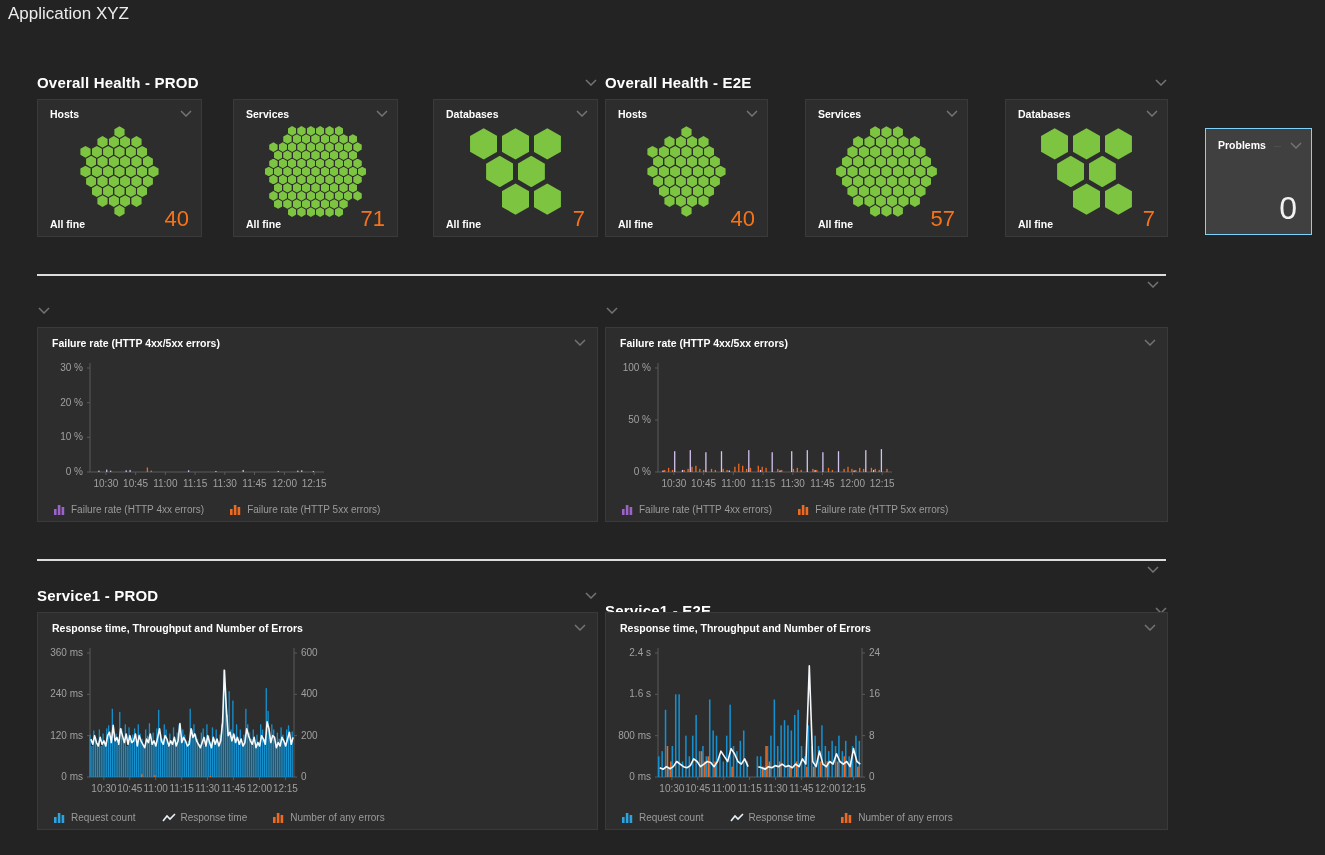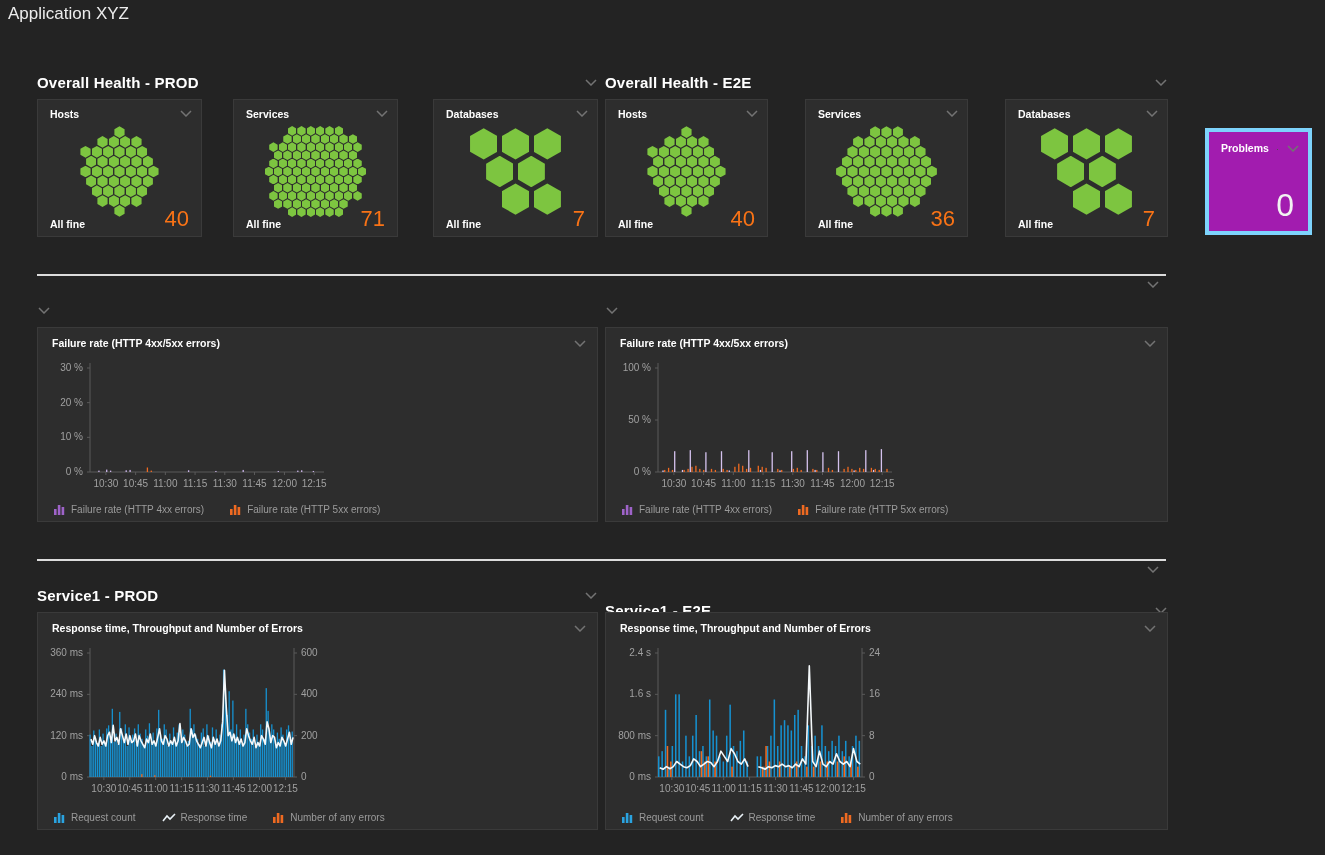--- a/index.html
+++ b/index.html
@@ -13,28 +13,28 @@
   .sec .t{font-size:15px;font-weight:bold;color:#ffffff;letter-spacing:.2px;}
   .chev{display:inline-flex;align-items:center;justify-content:center;width:14px;height:10px;cursor:pointer;}
   .tile{position:absolute;background:#2d2d2d;border:1px solid #3a3a3a;box-sizing:border-box;}
   .tile-hdr{display:flex;justify-content:space-between;align-items:flex-start;padding:8px 8px 0 12px;}
   .tile-hdr .lbl{font-size:10.5px;font-weight:bold;color:#ffffff;}
   .hive{position:absolute;left:50%;transform:translateX(-50%);top:25px;width:128px;height:93px;}
   .hex{position:absolute;background:#7dc540;clip-path:polygon(50% 0%,100% 25%,100% 75%,50% 100%,0% 75%,0% 25%);}
   .tile-foot{position:absolute;left:12px;right:12px;bottom:6px;display:flex;justify-content:space-between;align-items:flex-end;}
   .tile-foot .status{font-size:10.5px;font-weight:bold;color:#ffffff;}
   .tile-foot .count{font-size:22px;color:#f97316;line-height:1;}
-  .problems-tile{position:absolute;background:#a21caf;border:4px solid #7dd3fc;box-sizing:border-box;}
+  .problems-tile{position:absolute;background:#404040;border:1px solid #7dd3fc;box-sizing:border-box;}
   .problems-hdr{display:flex;align-items:center;gap:8px;padding:10px 8px 0 12px;}
   .problems-hdr .lbl{font-size:10.5px;font-weight:bold;color:#ffffff;flex:0 0 auto;}
   .spark{flex:1;height:1px;background:#4f4f4f;margin-top:2px;}
   .problems-count{position:absolute;right:14px;bottom:10px;font-size:32px;font-weight:300;color:#f2f2f2;line-height:1;}
   .divider{position:absolute;height:2px;background:#dcdcdc;}
   .chart-tile{position:absolute;background:#2d2d2d;border:1px solid #3a3a3a;box-sizing:border-box;}
-  .chart-hdr{display:flex;justify-content:space-between;align-items:center;padding:9px 10px 0 14px;}
+  .chart-hdr{display:flex;justify-content:space-between;align-items:flex-start;padding:9px 10px 0 14px;}
   .chart-hdr .t{font-size:10.5px;font-weight:bold;color:#ffffff;}
   svg.plot{position:absolute;left:2px;right:2px;}
   svg text.tick{font-size:10px;fill:#a0a0a0;font-family:"Liberation Sans",sans-serif;}
   .legend{position:absolute;left:16px;bottom:6px;display:flex;gap:26px;align-items:center;font-size:10px;color:#9b9b9b;}
   .lgd{display:inline-flex;align-items:center;gap:5px;}
   .lgd-icon{display:inline-flex;align-items:flex-end;}
 </style>
 </head>
 <body>
 
@@ -369,21 +369,21 @@
       <div class="hex" style="width: 10.1949px; height: 11.7241px; left: 87.2217px; top: 70.2031px;"></div>
       <div class="hex" style="width: 10.1949px; height: 11.7241px; left: 47.5749px; top: 1.21772px;"></div>
       <div class="hex" style="width: 10.1949px; height: 11.7241px; left: 70.2302px; top: 80.0582px;"></div>
       <div class="hex" style="width: 10.1949px; height: 11.7241px; left: 70.2302px; top: 1.21772px;"></div>
       <div class="hex" style="width: 10.1949px; height: 11.7241px; left: 47.5749px; top: 80.0582px;"></div>
       <div class="hex" style="width: 10.1949px; height: 11.7241px; left: 13.592px; top: 40.6379px;"></div>
       <div class="hex" style="width: 10.1949px; height: 11.7241px; left: 104.213px; top: 40.6379px;"></div>
     </div>
   <div class="tile-foot">
       <span class="status">All fine</span>
-      <span class="count">36</span>
+      <span class="count">57</span>
     </div>
 </div>
 <div class="tile" style="left:1005px;top:99px;width:163px;height:138px;">
   <div class="tile-hdr">
       <span class="lbl">Databases</span>
       <span class="chev">
         <svg width="12" height="7" viewBox="0 0 12 7">
           <polyline points="1,1 6,6 11,1" fill="none" stroke="#737373" stroke-width="1.5"></polyline>
         </svg>
       </span>

